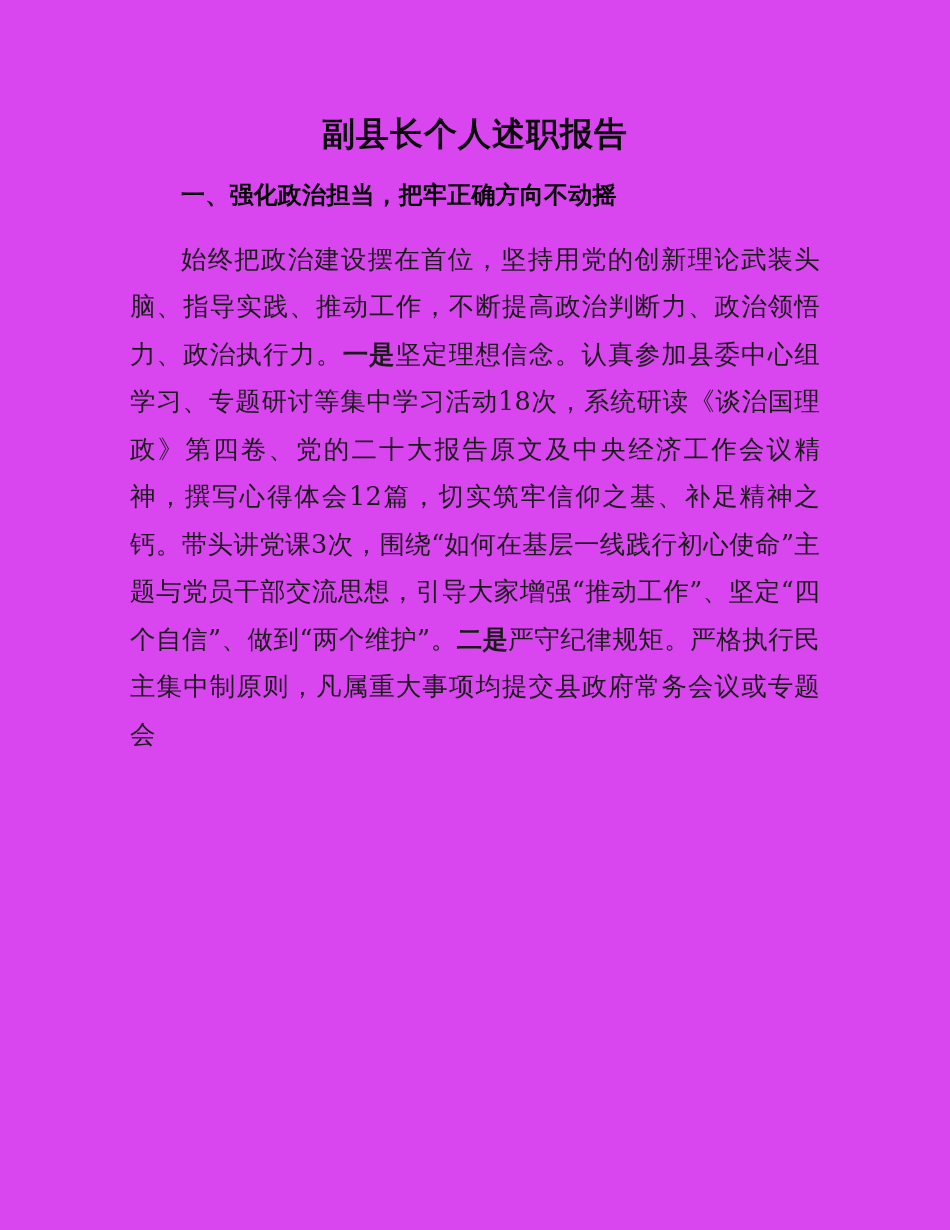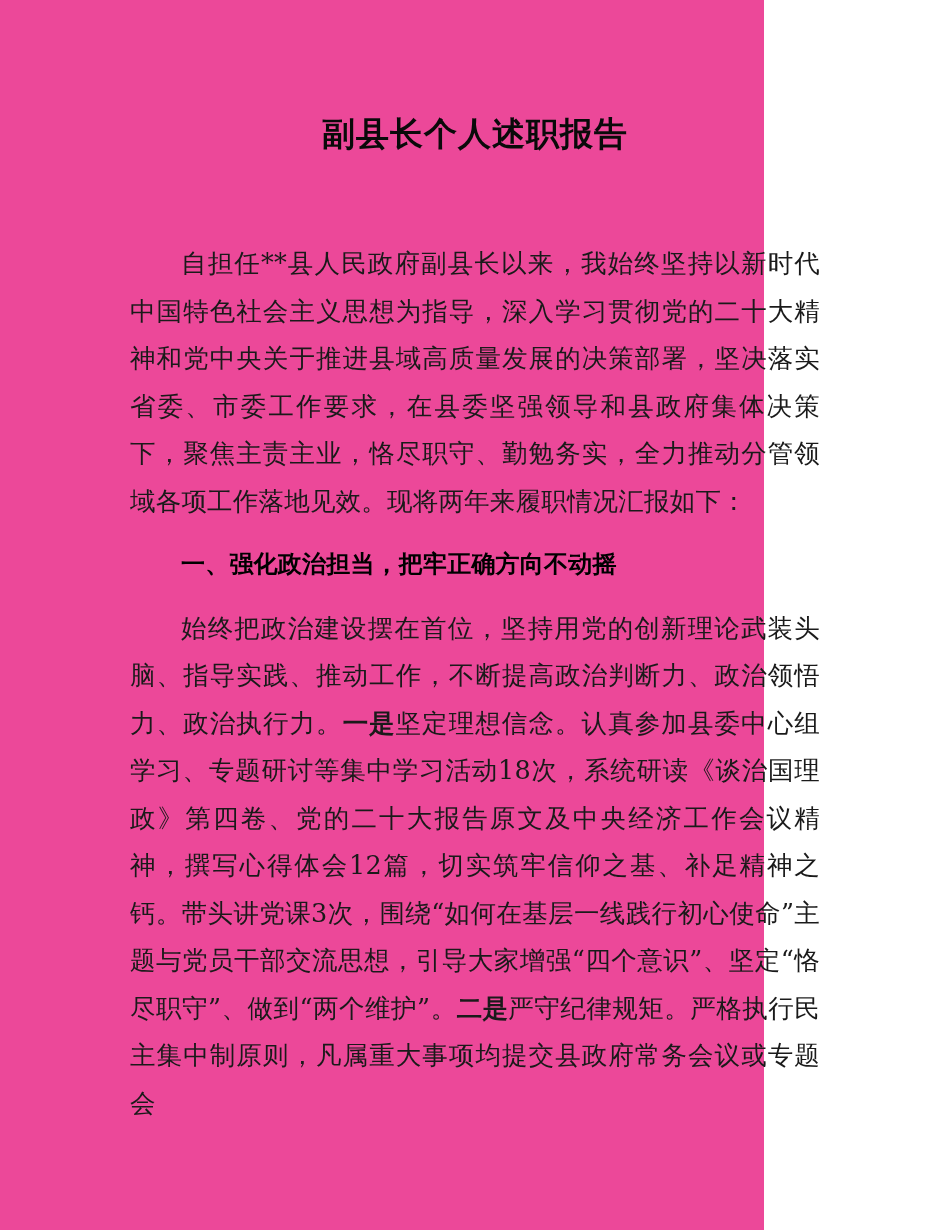--- a/index.html
+++ b/index.html
@@ -14,23 +14,23 @@
     overflow: hidden;
     font-family: "DejaVu Serif", serif;
     color: #000000;
     -webkit-font-smoothing: antialiased;
   }
 
   .page {
     position: absolute;
     left: 0;
     top: 0;
-    width: 764px;
+    width: 950px;
     height: 1230px;
-    background: #ec4899;
+    background: #d946ef;
   }
 
   .content {
     position: absolute;
     left: 130px;
     top: 0;
     width: 690px;
   }
 
   .doc-title {
@@ -85,20 +85,19 @@
   }
 </style>
 </head>
 <body>
 
 <div class="page">
   <div class="content">
 
     <h1 class="doc-title">副县长个人述职报告</h1>
 
-    <p class="para first">自担任**县人民政府副县长以来，我始终坚持以新时代中国特色社会主义思想为指导，深入学习贯彻党的二十大精神和党中央关于推进县域高质量发展的决策部署，坚决落实省委、市委工作要求，在县委坚强领导和县政府集体决策下，聚焦主责主业，恪尽职守、勤勉务实，全力推动分管领域各项工作落地见效。现将两年来履职情况汇报如下：</p>
 
     <h2 class="section-heading">一、强化政治担当，把牢正确方向不动摇</h2>
 
-    <p class="para body-after-heading"><span>始终把政治建设摆在首位，坚持用党的创新理论武装头脑、指导实践、推动工作，不断提高政治判断力、政治领悟力、政治执行力。</span><b class="marker">一是</b><span>坚定理想信念。认真参加县委中心组学习、专题研讨等集中学习活动18次，系统研读《谈治国理政》第四卷、党的二十大报告原文及中央经济工作会议精神，撰写心得体会12篇，切实筑牢信仰之基、补足精神之钙。带头讲党课3次，围绕“如何在基层一线践行初心使命”主题与党员干部交流思想，引导大家增强“四个意识”、坚定“恪尽职守”、做到“两个维护”。</span><b class="marker">二是</b><span>严守纪律规矩。严格执行民主集中制原则，凡属重大事项均提交县政府常务会议或专题会</span></p>
+    <p class="para body-after-heading"><span>始终把政治建设摆在首位，坚持用党的创新理论武装头脑、指导实践、推动工作，不断提高政治判断力、政治领悟力、政治执行力。</span><b class="marker">一是</b><span>坚定理想信念。认真参加县委中心组学习、专题研讨等集中学习活动18次，系统研读《谈治国理政》第四卷、党的二十大报告原文及中央经济工作会议精神，撰写心得体会12篇，切实筑牢信仰之基、补足精神之钙。带头讲党课3次，围绕“如何在基层一线践行初心使命”主题与党员干部交流思想，引导大家增强“推动工作”、坚定“四个自信”、做到“两个维护”。</span><b class="marker">二是</b><span>严守纪律规矩。严格执行民主集中制原则，凡属重大事项均提交县政府常务会议或专题会</span></p>
 
   </div>
 </div>
 
 </body></html>

